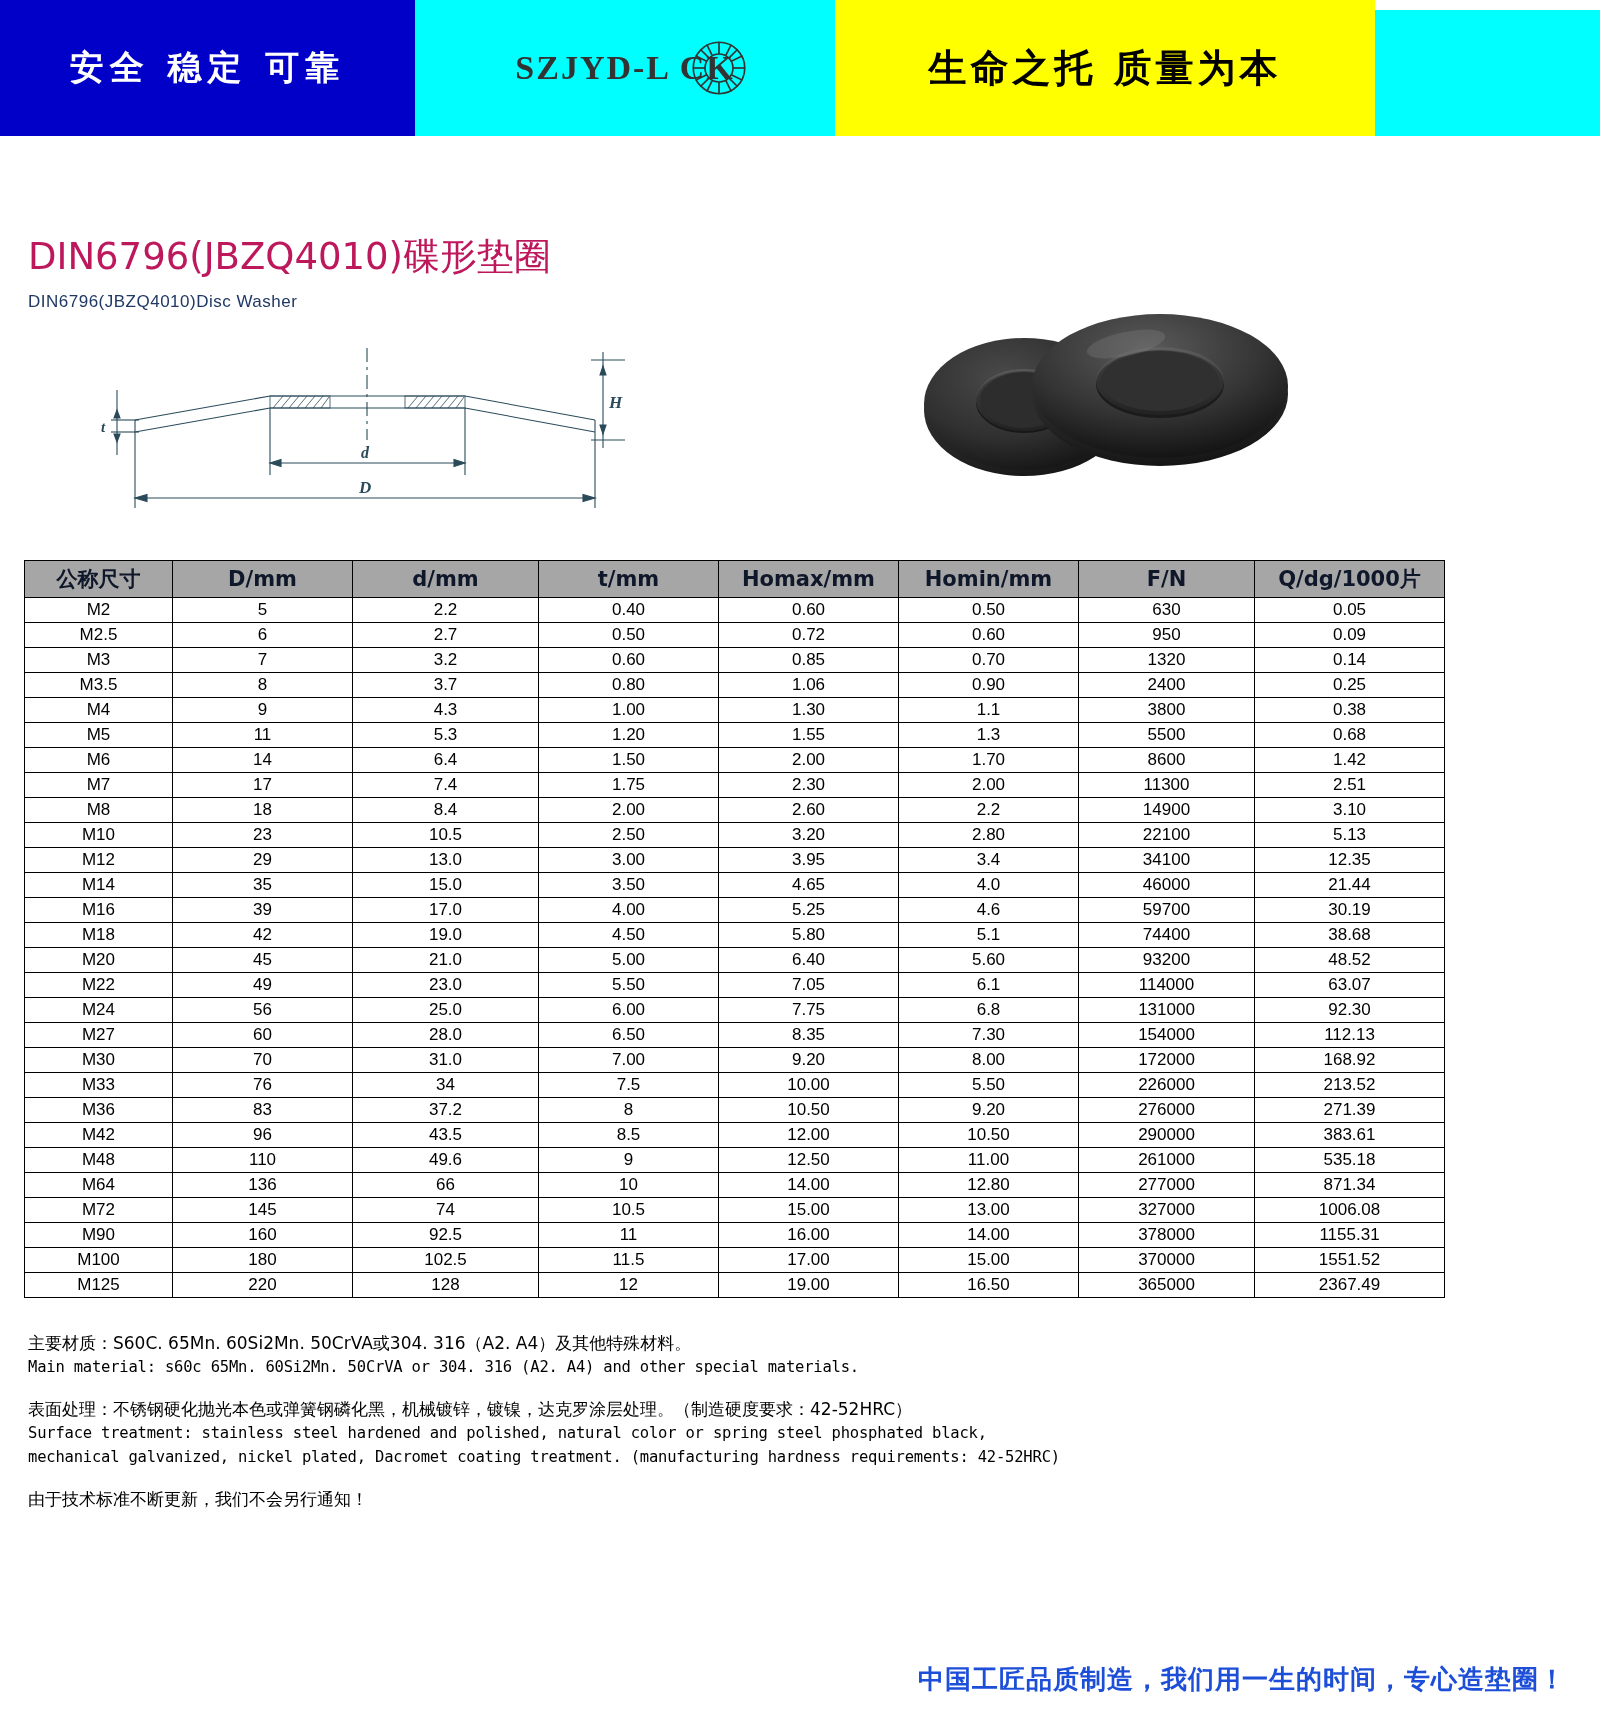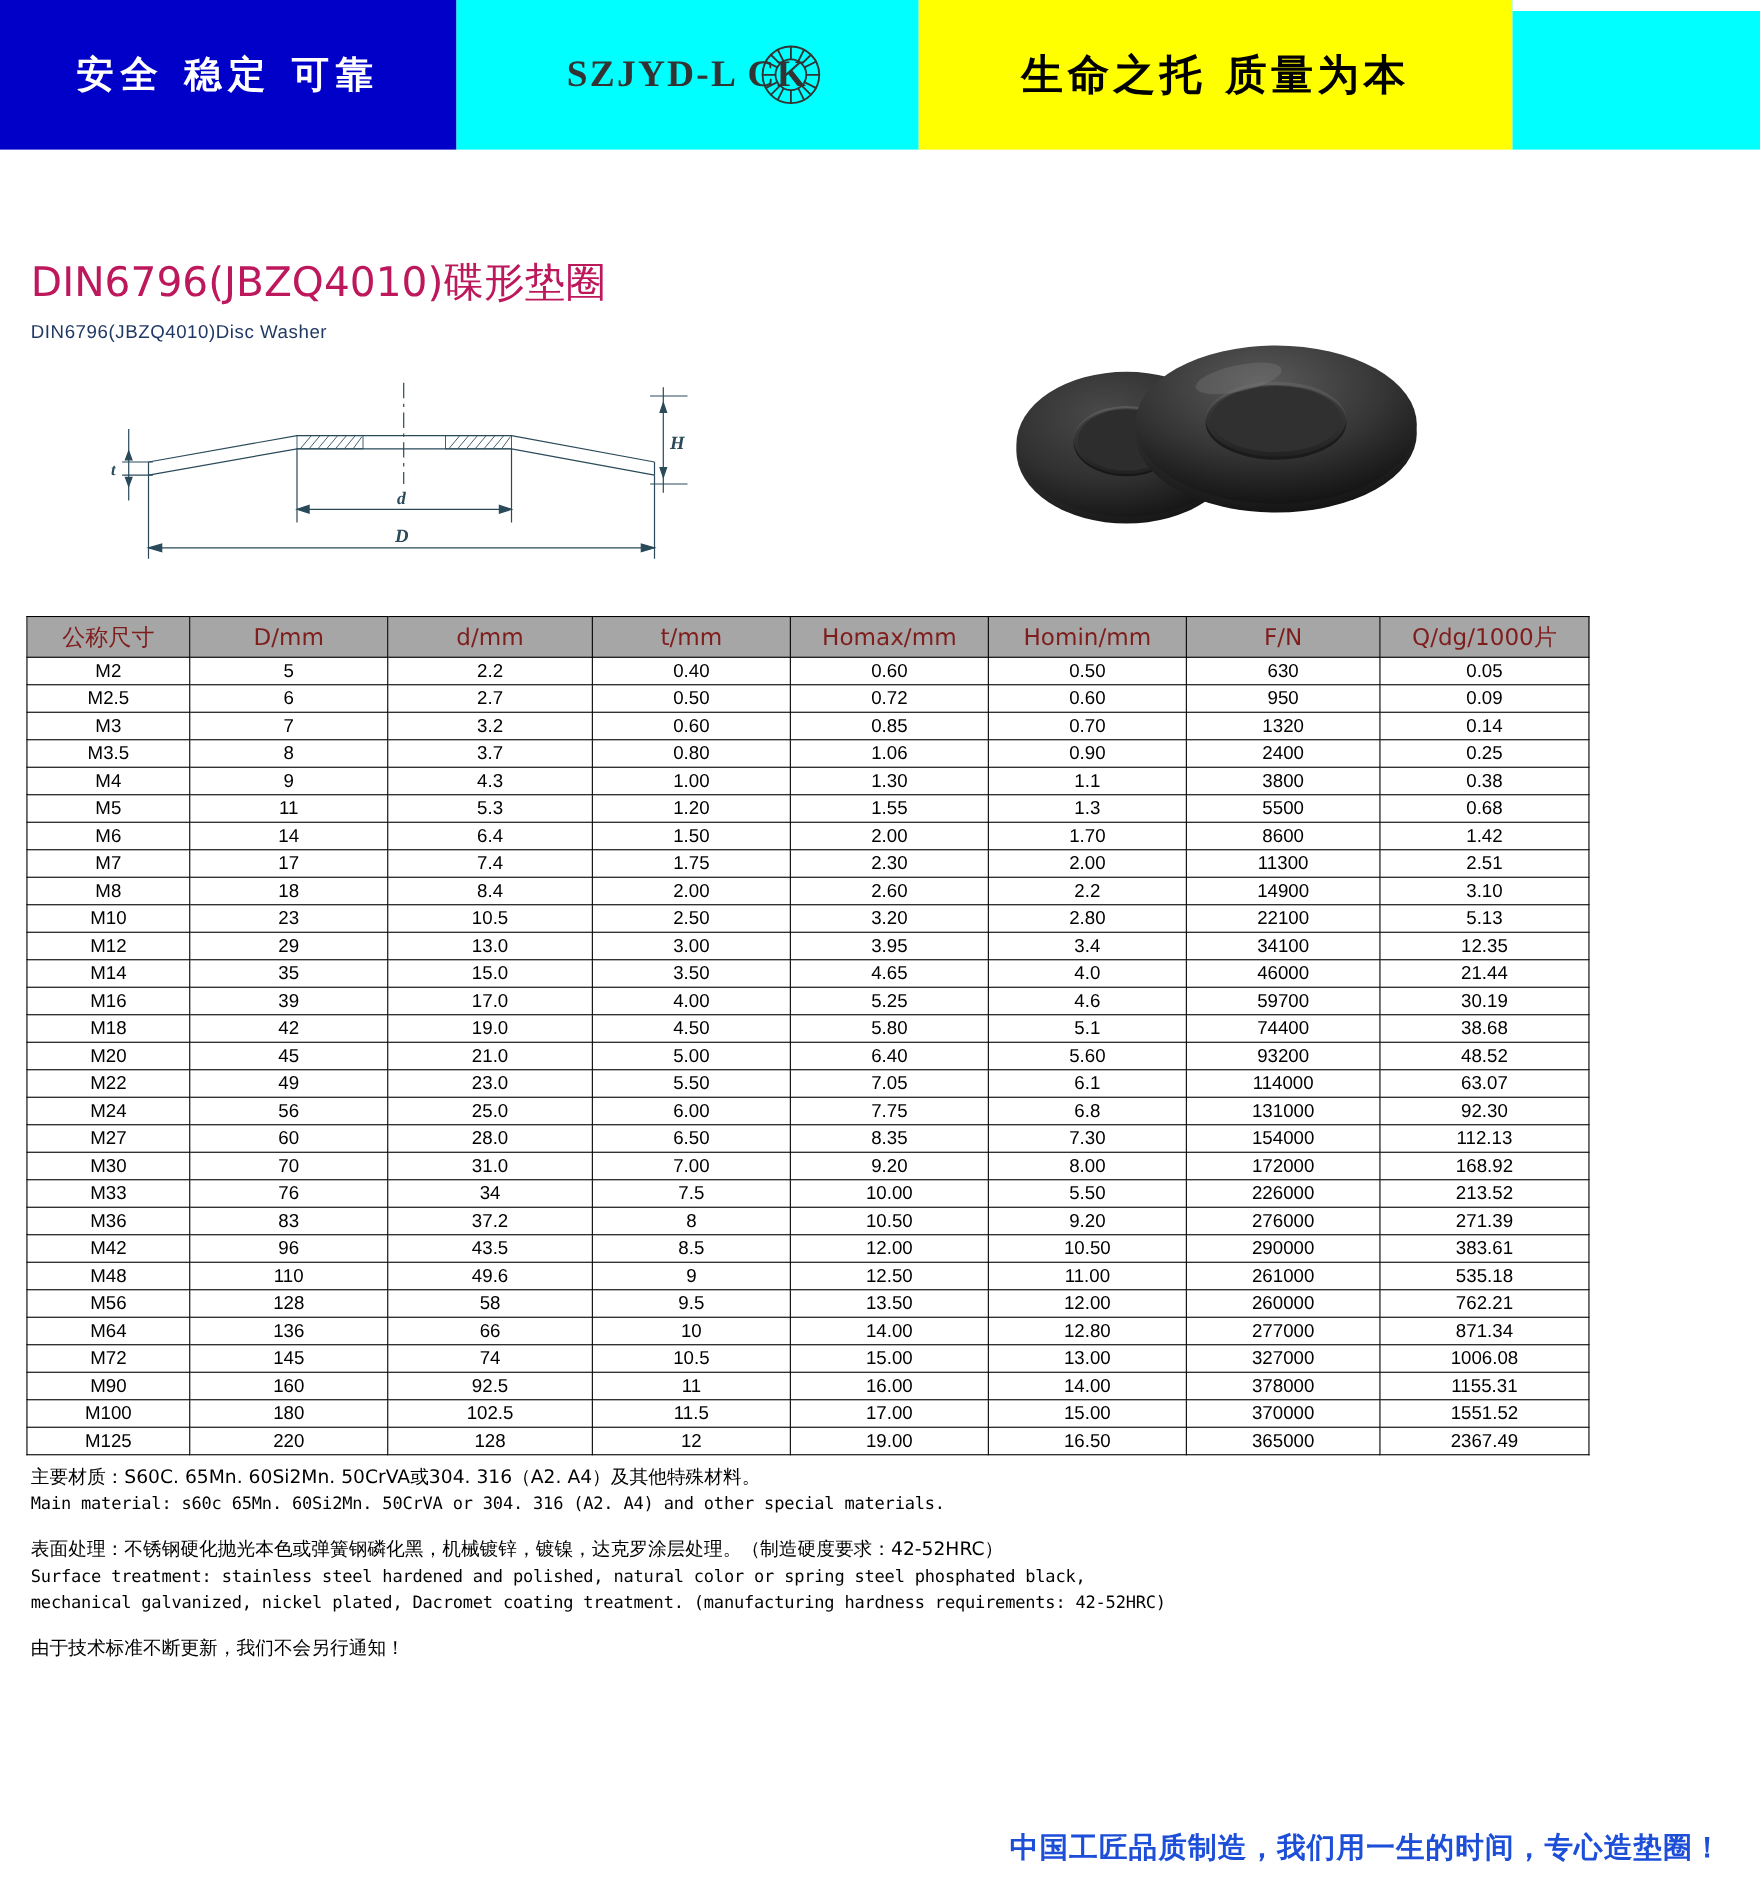--- a/index.html
+++ b/index.html
@@ -151,23 +151,23 @@
     border: 1px solid #000000;
     text-align: center;
     font-size: 17px;
     color: #000000;
     height: 25px;
     padding: 0;
     font-family: "Liberation Sans", sans-serif;
   }
   table.spec thead th {
     background: #a6a6a6;
-    color: #7f1d1d;
+    color: #0f172a;
     font-size: 21px;
-    font-weight: normal;
+    font-weight: bold;
     height: 37px;
     font-family: "DejaVu Sans", sans-serif;
   }
   table.spec thead th.c0 { font-family: "DejaVu Sans", sans-serif; }
   .col0 { width: 148px; }
   .col1 { width: 180px; }
   .col2 { width: 186px; }
   .col3 { width: 180px; }
   .col4 { width: 180px; }
   .col5 { width: 180px; }
@@ -602,30 +602,20 @@
           <td>M48</td>
           <td>110</td>
           <td>49.6</td>
           <td>9</td>
           <td>12.50</td>
           <td>11.00</td>
           <td>261000</td>
           <td>535.18</td>
         </tr>
         <tr>
-          <td>M56</td>
-          <td>128</td>
-          <td>58</td>
-          <td>9.5</td>
-          <td>13.50</td>
-          <td>12.00</td>
-          <td>260000</td>
-          <td>762.21</td>
-        </tr>
-        <tr>
           <td>M64</td>
           <td>136</td>
           <td>66</td>
           <td>10</td>
           <td>14.00</td>
           <td>12.80</td>
           <td>277000</td>
           <td>871.34</td>
         </tr>
         <tr>

